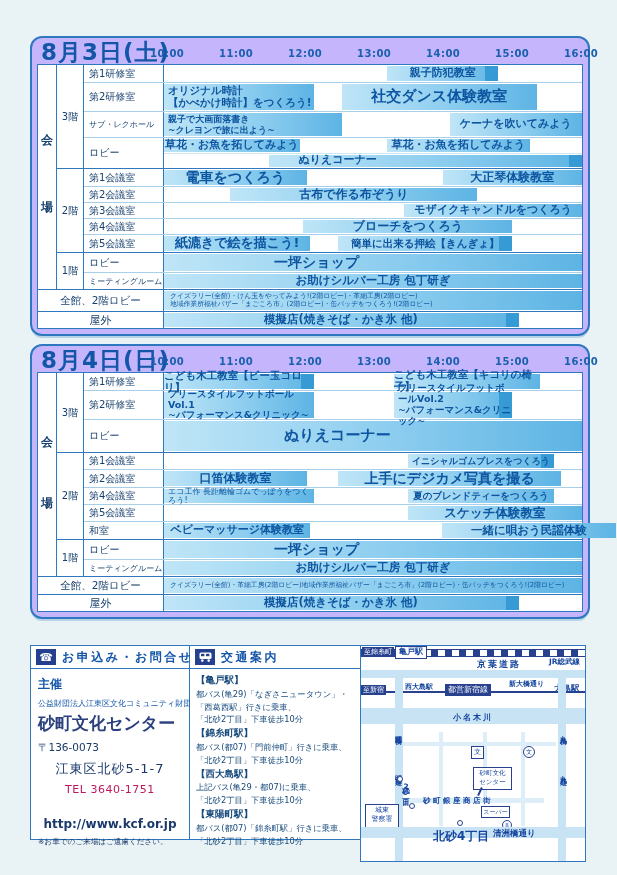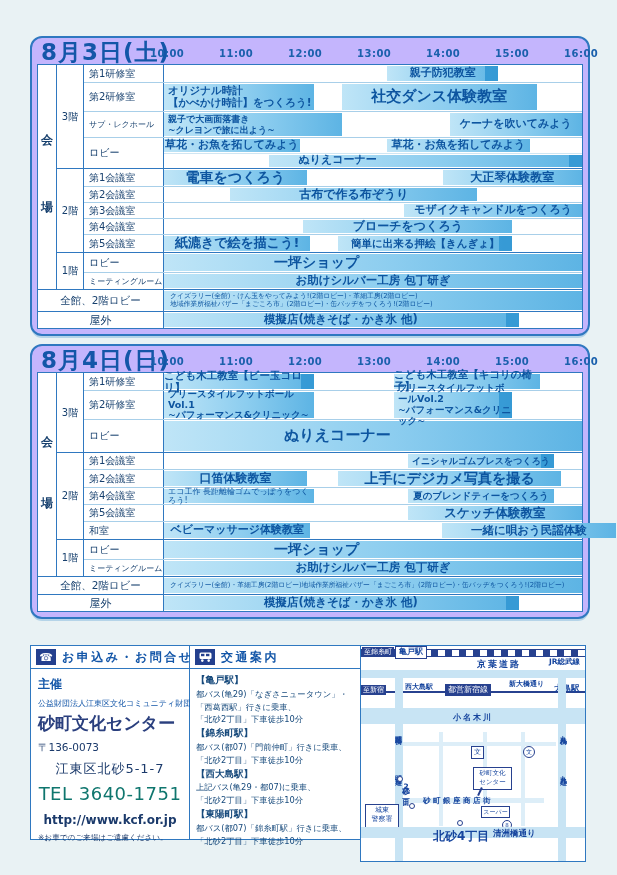--- a/index.html
+++ b/index.html
@@ -42,21 +42,21 @@
   .p3{width:226px;height:217px;border:1.6px solid #2f78c0;position:relative;overflow:hidden}
   .phead{height:22px;border-bottom:1.6px solid #2f78c0;display:flex;align-items:center;gap:6px;padding:0 5px}
   .iconbox{width:20px;height:16px;background:#24408e;color:#fff;display:flex;align-items:center;justify-content:center;font-size:11px;flex:0 0 auto}
   .pheadlbl{color:#1356a8;font-weight:bold;font-size:12px;letter-spacing:2.5px;white-space:nowrap}
   .pbody1{padding:5px 7px}
   .sponsor{font-size:12px;color:#1356a8;font-weight:bold;margin:2px 0 5px}
   .org{font-size:8px;color:#1356a8;margin-bottom:3px;white-space:nowrap}
   .cname{font-size:17px;color:#2a3f7e;font-weight:bold;margin-bottom:6px;white-space:nowrap}
   .postal{font-size:10.5px;color:#1b3a6b;margin-bottom:5px}
   .addr{font-size:13px;color:#1b3a6b;letter-spacing:1px;margin-bottom:5px;text-align:center}
-  .tel{font-size:18px;color:#0f766e;letter-spacing:.5px;margin-bottom:9px;text-align:center}
+  .tel{font-size:11px;color:#be185d;letter-spacing:.5px;margin-bottom:21px;text-align:center}
   .url{font-size:12px;color:#1b3a6b;font-weight:bold;text-align:center;margin-bottom:6px}
   .note{font-size:7.6px;color:#1b3a6b}
   .pbody2{padding:4px 6px;color:#174a7c;overflow:hidden}
   .station{font-size:9.5px;font-weight:bold;line-height:1.55}
   .aline{font-size:8.3px;line-height:1.55;white-space:nowrap}
   
   .m-rail{position:absolute;left:0;right:0;top:3px;height:6px;background:repeating-linear-gradient(90deg,#27418f 0 7px,#fff 7px 14px);border-top:1px solid #27418f;border-bottom:1px solid #27418f}
   .m-navybox{position:absolute;background:#27418f;color:#fff;font-size:7px;padding:1px 2px;line-height:1.2;white-space:nowrap}
   .m-stabox{position:absolute;background:#fff;border:1px solid #27418f;color:#16459e;font-size:8px;font-weight:bold;padding:0 3px;line-height:1.35;white-space:nowrap}
   .m-band-h{position:absolute;left:0;right:0;background:#c8e4f4}

